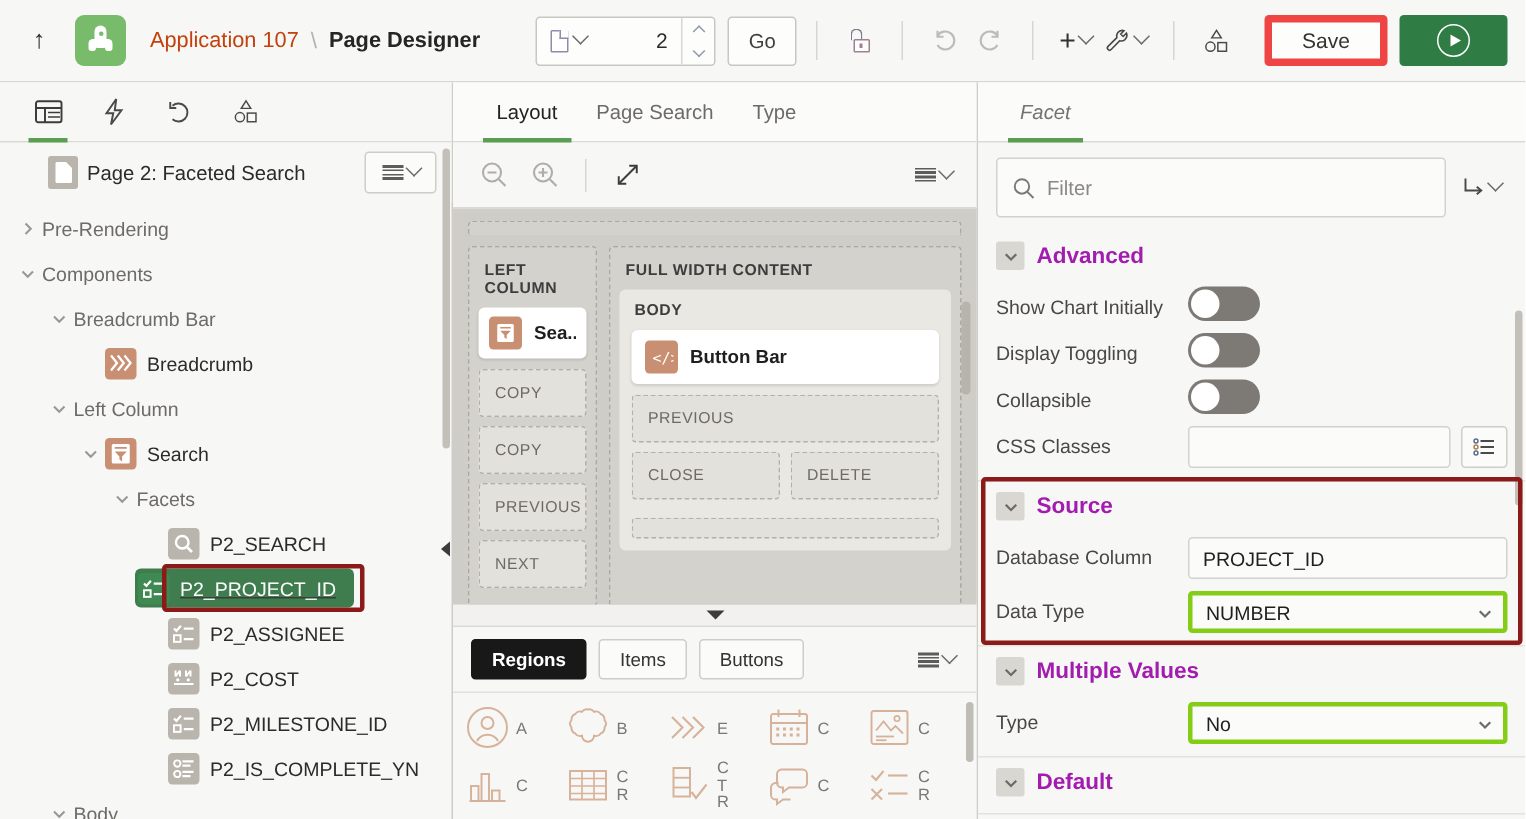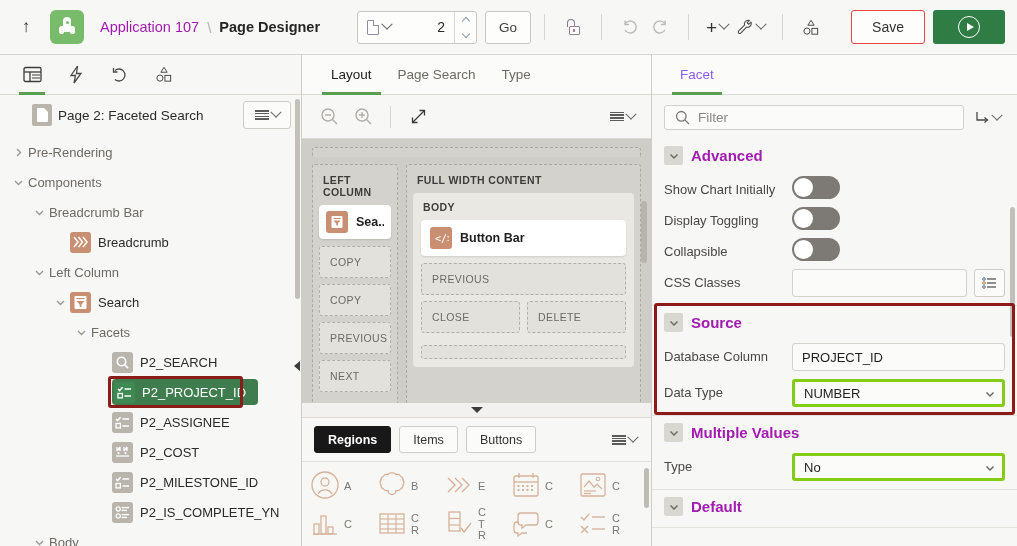--- a/index.html
+++ b/index.html
@@ -35,21 +35,21 @@
     position: absolute; left: 4px; top: 0; width: 8px; height: 15px;
     background: #fff; border-radius: 4px 4px 2px 2px;
   }
   .rocket .win {
     position: absolute; left: 6.5px; top: 3.5px; width: 3px; height: 3px;
     border-radius: 50%; background: #77bb6b;
   }
   .rocket .fin-l { position: absolute; left: 0px; top: 9px; width: 5px; height: 8px; background: #fff; border-radius: 3px 0 2px 2px; }
   .rocket .fin-r { position: absolute; right: 0px; top: 9px; width: 5px; height: 8px; background: #fff; border-radius: 0 3px 2px 2px; }
   .bc { display: flex; align-items: center; gap: 8px; margin-left: 6px; }
-  .bc-app { font-size: 14.5px; color: #a21caf; }
+  .bc-app { font-size: 14.5px; color: #c2410c; }
   .bc-sep { color: #b5b3ae; font-size: 15px; }
   .bc-cur { font-size: 14.5px; color: #252525; font-weight: bold; }
 
   .tb-center { display: flex; align-items: center; margin-left: 37px; gap: 0; }
   .page-ctl {
     display: flex; align-items: center;
     height: 33px; background: #fdfdfc;
     border: 1px solid #c9c7c2; border-radius: 3px;
     overflow: hidden;
   }
@@ -78,21 +78,21 @@
   .lock-ico .shackle { position: absolute; left: 1px; top: 0; width: 8px; height: 8px; border: 1.5px solid #7d7d8e; border-bottom: none; border-radius: 5px 5px 0 0; }
   .lock-ico .bdy { position: absolute; left: 3px; top: 7px; width: 11px; height: 9px; border: 1.5px solid #a08090; border-radius: 1px; background: #fff; }
   .lock-ico .kh { position: absolute; left: 7.5px; top: 10px; width: 2px; height: 3px; background: #a08090; }
   .plus-ico { font-size: 19px; color: #333; line-height: 1; }
   .wrench { width: 18px; height: 18px; }
   .shapes { width: 18px; height: 17px; }
   .ico-grp { display: flex; align-items: center; gap: 3px; cursor: pointer; padding: 0 4px; }
   .tb-right { margin-left: auto; display: flex; align-items: center; }
   .save-btn {
     height: 34px; padding: 0 20px; background: #fdfdfc;
-    border: 1px solid #ef4444; border-radius: 3px;
+    border: 5px solid #ef4444; border-radius: 3px;
     font-size: 14px; color: #333; cursor: pointer; margin-right: 8px;
     font-family: "Liberation Sans", sans-serif;
   }
   .run-btn {
     height: 34px; width: 72px; background: #2f7d45; border-radius: 3px;
     display: flex; align-items: center; justify-content: center; cursor: pointer;
   }
   .play-circle { width: 22px; height: 22px; border: 1.8px solid #fff; border-radius: 50%; display: flex; align-items: center; justify-content: center; }
   .play-tri { width: 0; height: 0; border-left: 7px solid #fff; border-top: 4.5px solid transparent; border-bottom: 4.5px solid transparent; margin-left: 2px; }
 
@@ -237,27 +237,27 @@
   .gi-lab { font-size: 11px; color: #7b7873; line-height: 1.05; }
   .gal-scroll { position: absolute; right: 2px; top: 6px; width: 5px; height: 40px; background: #bfbcb6; border-radius: 3px; }
 
   
   .right { flex: 1; display: flex; flex-direction: column; background: #f7f7f5; position: relative; min-width: 0; }
   .rtabs {
     height: 40px; min-height: 40px; display: flex; align-items: stretch;
     background: #fbfbf9; border-bottom: 1px solid #ddd9d3; padding-left: 18px;
   }
   .rtab {
-    display: flex; align-items: center; padding: 0 10px; font-size: 13.5px; color: #8b5cf6;
-    cursor: pointer; position: relative;
+    display: flex; align-items: center; padding: 0 10px; font-size: 13.5px; color: #737373;
+    cursor: pointer; position: relative; font-style: italic;
   }
   .rtab.active:after { content:''; position:absolute; bottom:-1px; left:2px; right:2px; height:3px; background:#5a9e52; }
   .filter-row { display: flex; align-items: center; padding: 10px 12px 9px 12px; gap: 6px; }
   .filter-box {
-    flex: 1; height: 25px; background: #fbfbfa; border: 1px solid #d4d2cd; border-radius: 3px;
+    flex: 1; height: 40px; background: #fbfbfa; border: 1px solid #d4d2cd; border-radius: 3px;
     display: flex; align-items: center; padding: 0 10px; gap: 8px;
   }
   .filter-inp {
     border: none; outline: none; background: transparent; flex: 1;
     font-size: 13.5px; color: #5f5c57; font-family: "Liberation Sans", sans-serif;
   }
   .filter-inp::placeholder { color: #8b8884; }
   .turn-ico { display: flex; align-items: center; gap: 3px; cursor: pointer; padding: 0 4px; }
   .props { flex: 1; overflow: hidden; position: relative; }
   .sect-head {
@@ -518,21 +518,21 @@
             <span style="display: inline-flex; align-items: center;">
               <span class="ticon gray">
                 <svg width="15" height="15" viewBox="0 0 15 15">
                   <circle cx="6.5" cy="6.5" r="4.2" fill="none" stroke="#fff" stroke-width="1.6"></circle>
                   <line x1="9.8" y1="9.8" x2="13" y2="13" stroke="#fff" stroke-width="1.8"></line>
                 </svg>
               </span>
               <span class="tlabel">P2_SEARCH</span>
             </span>
           </div>
-          <div class="tnode leaf" style="padding-left: 92px;">
+          <div class="tnode leaf" style="padding-left: 70px; text-decoration: underline;">
             <span class="tw"></span>
             <span class="sel-pill" style="display: inline-flex; align-items: center; padding-left: 2px;">
               <span class="ticon green">
                 <svg width="15" height="15" viewBox="0 0 15 15">
                   <path d="M1 4 L2.6 5.6 L5.6 2.2" fill="none" stroke="#fff" stroke-width="1.5"></path>
                   <line x1="7.5" y1="4" x2="14" y2="4" stroke="#fff" stroke-width="1.5"></line>
                   <rect x="1" y="8.5" width="4.4" height="4.4" fill="none" stroke="#fff" stroke-width="1.3"></rect>
                   <line x1="7.5" y1="11" x2="14" y2="11" stroke="#fff" stroke-width="1.5"></line>
                 </svg>
               </span>

